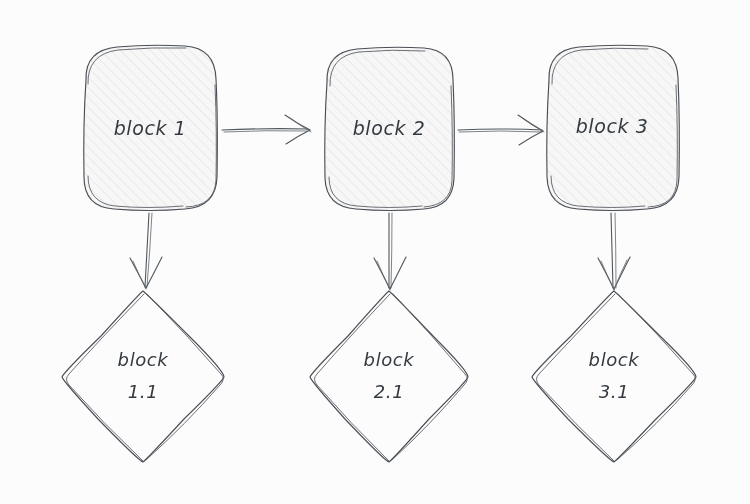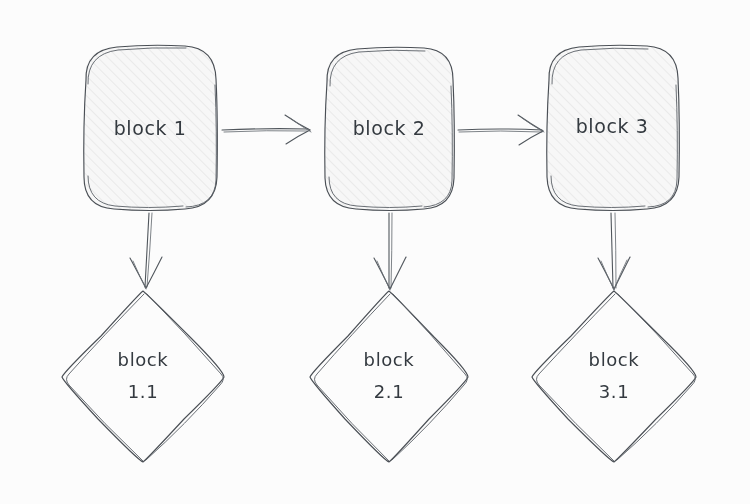--- a/index.html
+++ b/index.html
@@ -8,20 +8,21 @@
     padding: 0;
     background: #ffffff;
   }
   #canvas {
     position: relative;
     width: 750px;
     height: 504px;
     background: #fcfcfc;
     overflow: hidden;
     font-family: "DejaVu Sans", sans-serif;
+    font-style: italic;
   }
   #canvas svg {
     position: absolute;
     top: 0;
     left: 0;
     width: 750px;
     height: 504px;
   }
   .node-label {
     font-family: "DejaVu Sans", sans-serif;

